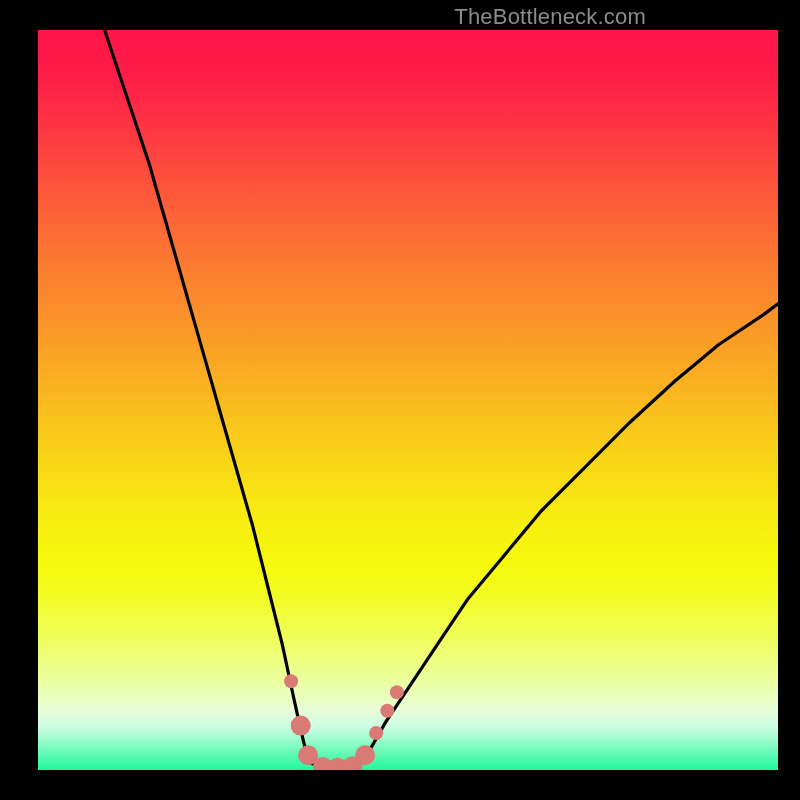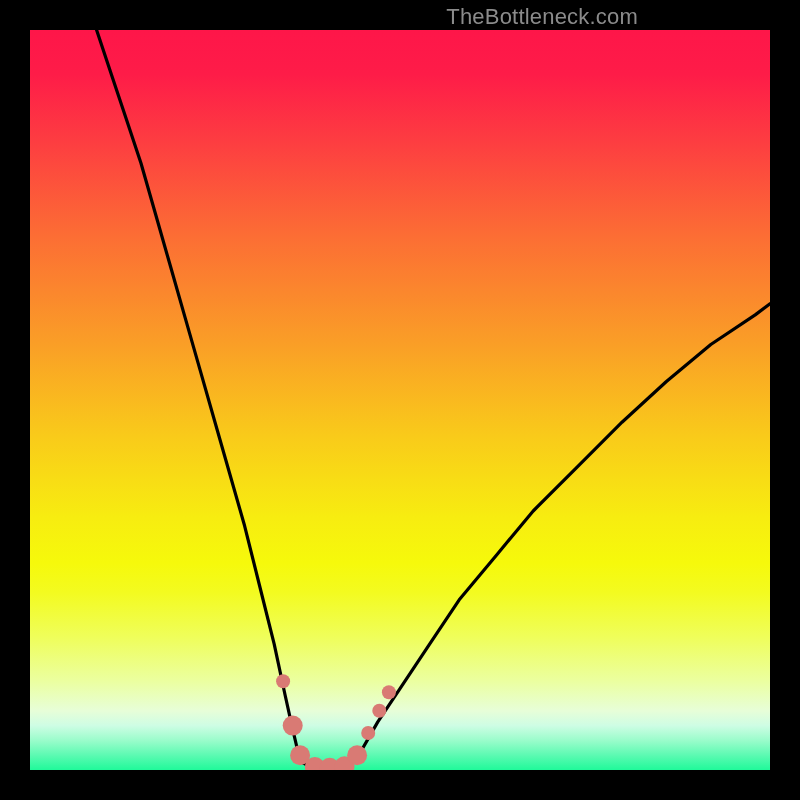--- a/index.html
+++ b/index.html
@@ -6,21 +6,21 @@
     margin: 0;
     padding: 0;
     width: 800px;
     height: 800px;
     background: #000;
     overflow: hidden;
     font-family: Arial, Helvetica, sans-serif;
   }
   .frame {
     position: absolute;
-    left: 0;
+    left: 8px;
     top: 0;
     width: 648px;
     height: 800px;
     background: #000;
   }
   .plot-area {
     position: absolute;
     left: 30px;
     top: 30px;
     width: 740px;

